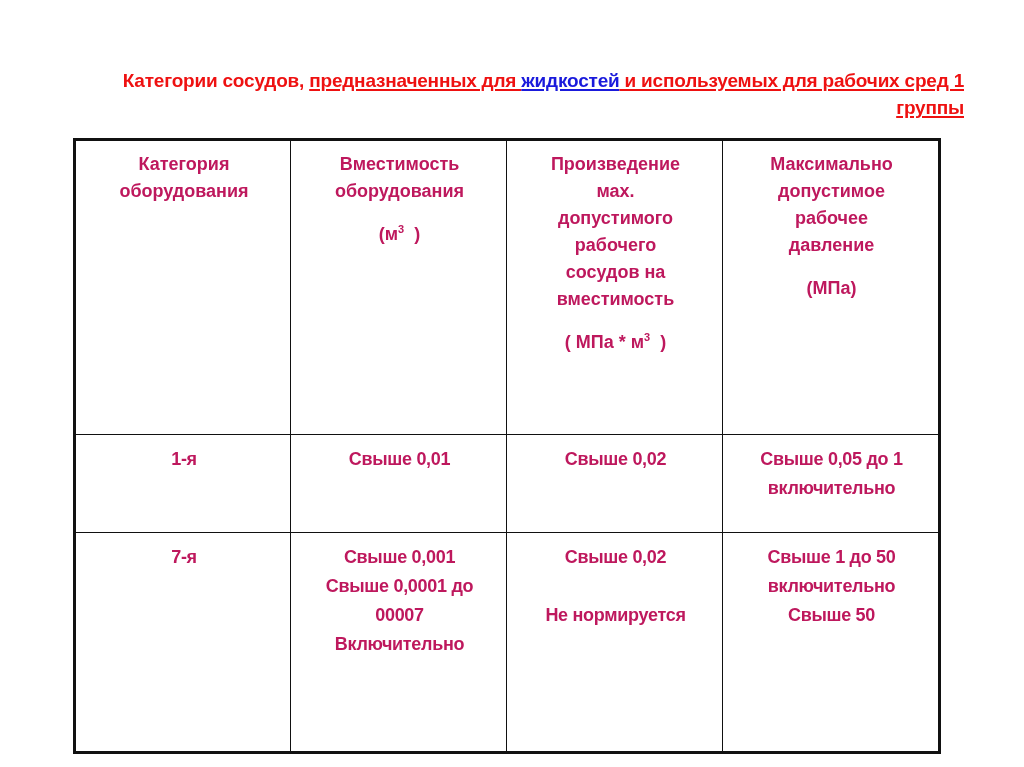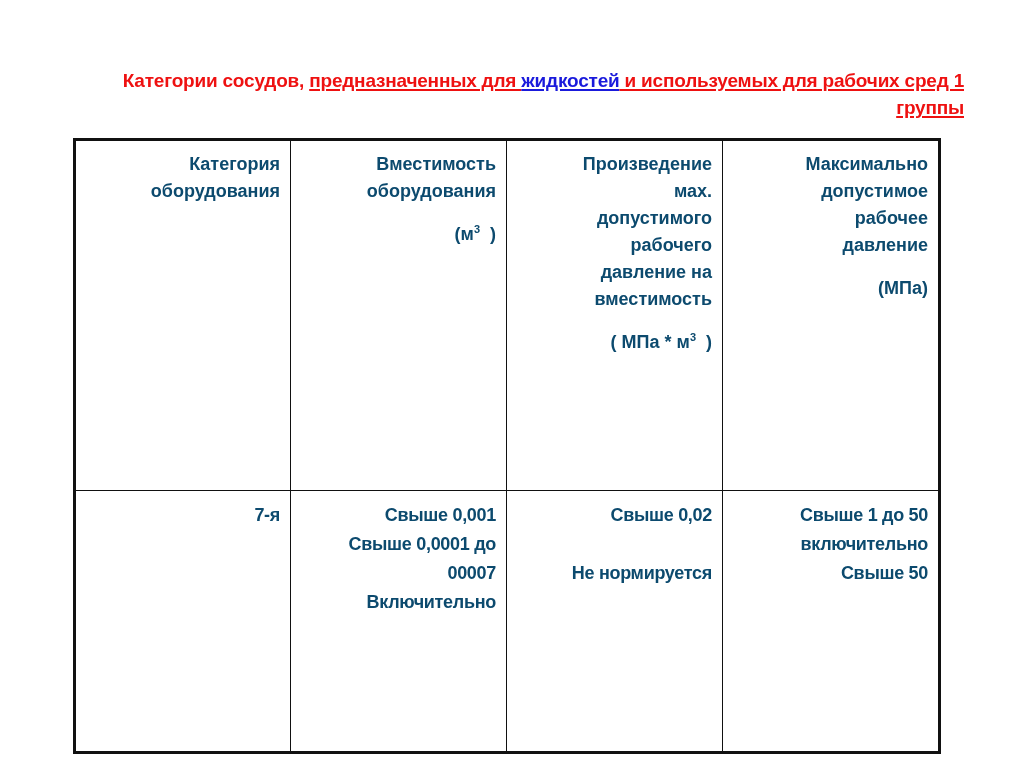--- a/index.html
+++ b/index.html
@@ -34,24 +34,24 @@
       top: 138px;
       width: 865px;
       height: 616px;
       border-collapse: collapse;
       border: 3px solid #111111;
       table-layout: fixed;
     }
     table.cat td, table.cat th {
       border: 1.5px solid #111111;
       vertical-align: top;
-      text-align: right;
+      text-align: center;
       padding: 10px 10px 4px 12px;
       font-weight: bold;
-      color: #0c4a6e;
+      color: #be185d;
     }
     table.cat th {
       font-size: 18px;
       line-height: 27px;
       font-family: "Liberation Sans", "DejaVu Sans", sans-serif;
       padding-top: 10px;
     }
     table.cat td {
       font-size: 18px;
       line-height: 29px;
@@ -86,33 +86,46 @@
     <th>
       <span class="line">Вместимость</span>
       <span class="line">оборудования</span>
       <span class="unit"><span>(м</span><sup>3</sup><span style="white-space:pre">  )</span></span>
     </th>
     <th>
       <span class="line">Произведение</span>
       <span class="line">мах.</span>
       <span class="line">допустимого</span>
       <span class="line">рабочего</span>
-      <span class="line">давление на</span>
+      <span class="line">сосудов на</span>
       <span class="line">вместимость</span>
       <span class="unit"><span>( МПа * м</span><sup>3</sup><span style="white-space:pre">  )</span></span>
     </th>
     <th>
       <span class="line">Максимально</span>
       <span class="line">допустимое</span>
       <span class="line">рабочее</span>
       <span class="line">давление</span>
       <span class="unit">(МПа)</span>
     </th>
   </tr>
 
+  <tr style="height:66px">
+    <td>1-я</td>
+    <td>
+      <span class="line">Свыше 0,01</span>
+    </td>
+    <td>
+      <span class="line">Свыше 0,02</span>
+    </td>
+    <td>
+      <span class="line">Свыше 0,05 до 1</span>
+      <span class="line">включительно</span>
+    </td>
+  </tr>
 
   <tr style="height:165px">
     <td>7-я</td>
     <td>
       <span class="line">Свыше 0,001</span>
       <span class="line">Свыше 0,0001 до</span>
       <span class="line">00007</span>
       <span class="line">Включительно</span>
     </td>
     <td>

